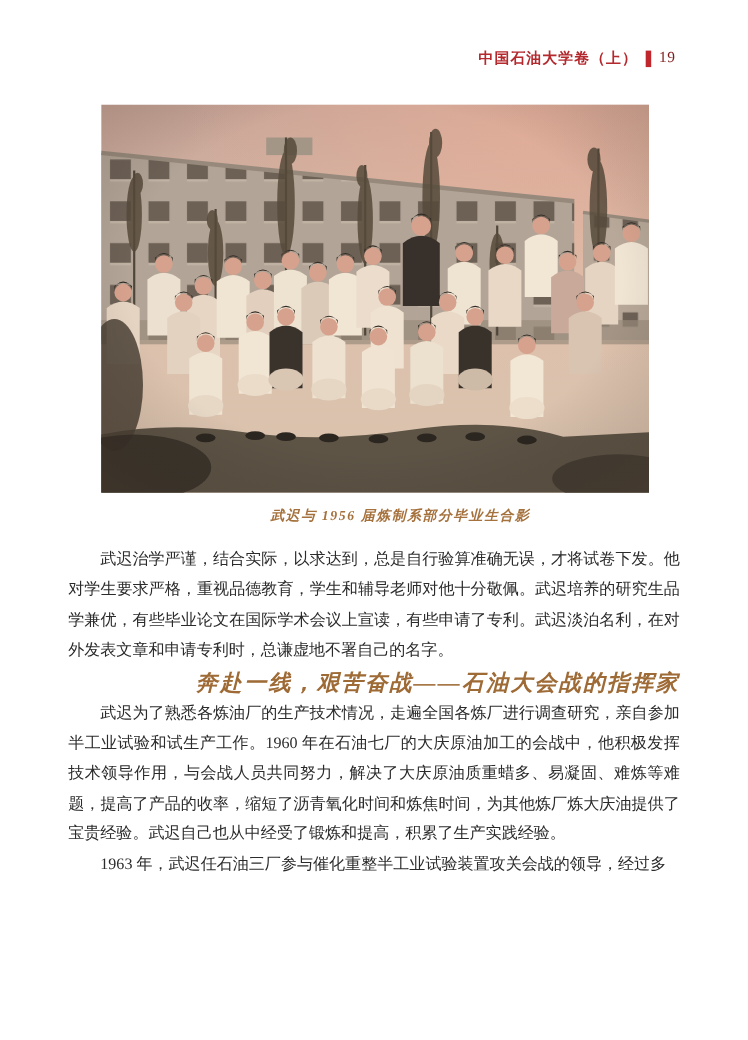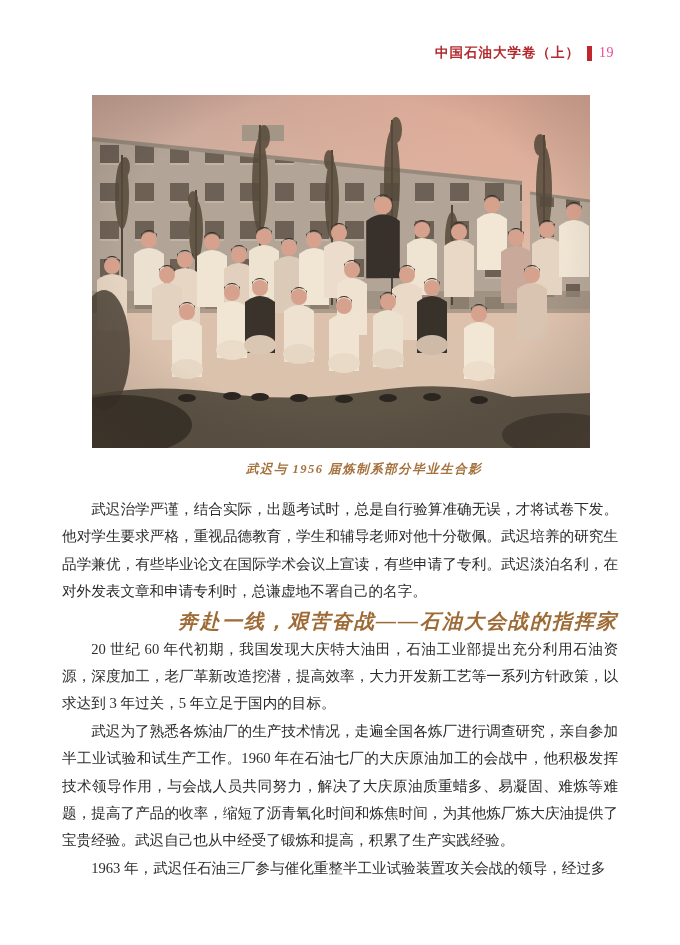--- a/index.html
+++ b/index.html
@@ -14,21 +14,21 @@
   
   .running-header{
     position:absolute;top:44px;right:82px;
     display:flex;align-items:center;gap:7px;
   }
   .header-title{
     color:#b4292e;font-size:13.5px;font-weight:bold;letter-spacing:1px;
     font-family:"Liberation Serif","DejaVu Serif",serif;
   }
   .header-divider{width:5px;height:15px;background:#c0272d;}
-  .page-number{color:#ec4899;font-size:14px;letter-spacing:.5px;}
+  .page-number{color:#7f1d1d;font-size:14px;letter-spacing:.5px;}
   
   .photo-wrap{
     position:absolute;top:95px;left:92px;width:498px;height:353px;
   }
   .photo-wrap svg{display:block;width:498px;height:353px;}
   .photo-caption{
     position:absolute;top:461px;left:16px;width:100%;
     text-align:center;color:#a5713c;font-size:12.5px;
     font-style:italic;font-weight:bold;letter-spacing:1.5px;
   }
@@ -183,20 +183,19 @@
           <ellipse cx="387" cy="305" rx="9" ry="4"></ellipse>
       </g>
 
       <rect x="0" y="0" width="498" height="353" fill="url(#vig)"></rect>
     </svg>
   </div>
 
   <div class="photo-caption">武迟与 1956 届炼制系部分毕业生合影</div>
 
   <div class="body-text">
-    <p>武迟治学严谨，结合实际，出题考试时，总是自行验算准确无误，才将试卷下发。他对学生要求严格，重视品德教育，学生和辅导老师对他十分敬佩。武迟培养的研究生品学兼优，有些毕业论文在国际学术会议上宣读，有些申请了专利。武迟淡泊名利，在对外发表文章和申请专利时，总谦虚地不署自己的名字。</p>
+    <p>武迟治学严谨，结合实际，以求达到，总是自行验算准确无误，才将试卷下发。他对学生要求严格，重视品德教育，学生和辅导老师对他十分敬佩。武迟培养的研究生品学兼优，有些毕业论文在国际学术会议上宣读，有些申请了专利。武迟淡泊名利，在对外发表文章和申请专利时，总谦虚地不署自己的名字。</p>
     <p class="section-heading">奔赴一线，艰苦奋战——石油大会战的指挥家</p>
-    <p>20 世纪 60 年代初期，我国发现大庆特大油田，石油工业部提出充分利用石油资源，深度加工，老厂革新改造挖潜，提高效率，大力开发新工艺等一系列方针政策，以求达到 3 年过关，5 年立足于国内的目标。</p>
     <p>武迟为了熟悉各炼油厂的生产技术情况，走遍全国各炼厂进行调查研究，亲自参加半工业试验和试生产工作。1960 年在石油七厂的大庆原油加工的会战中，他积极发挥技术领导作用，与会战人员共同努力，解决了大庆原油质重蜡多、易凝固、难炼等难题，提高了产品的收率，缩短了沥青氧化时间和炼焦时间，为其他炼厂炼大庆油提供了宝贵经验。武迟自己也从中经受了锻炼和提高，积累了生产实践经验。</p>
     <p>1963 年，武迟任石油三厂参与催化重整半工业试验装置攻关会战的领导，经过多</p>
   </div>
 
 </div>
 
 </body></html>

